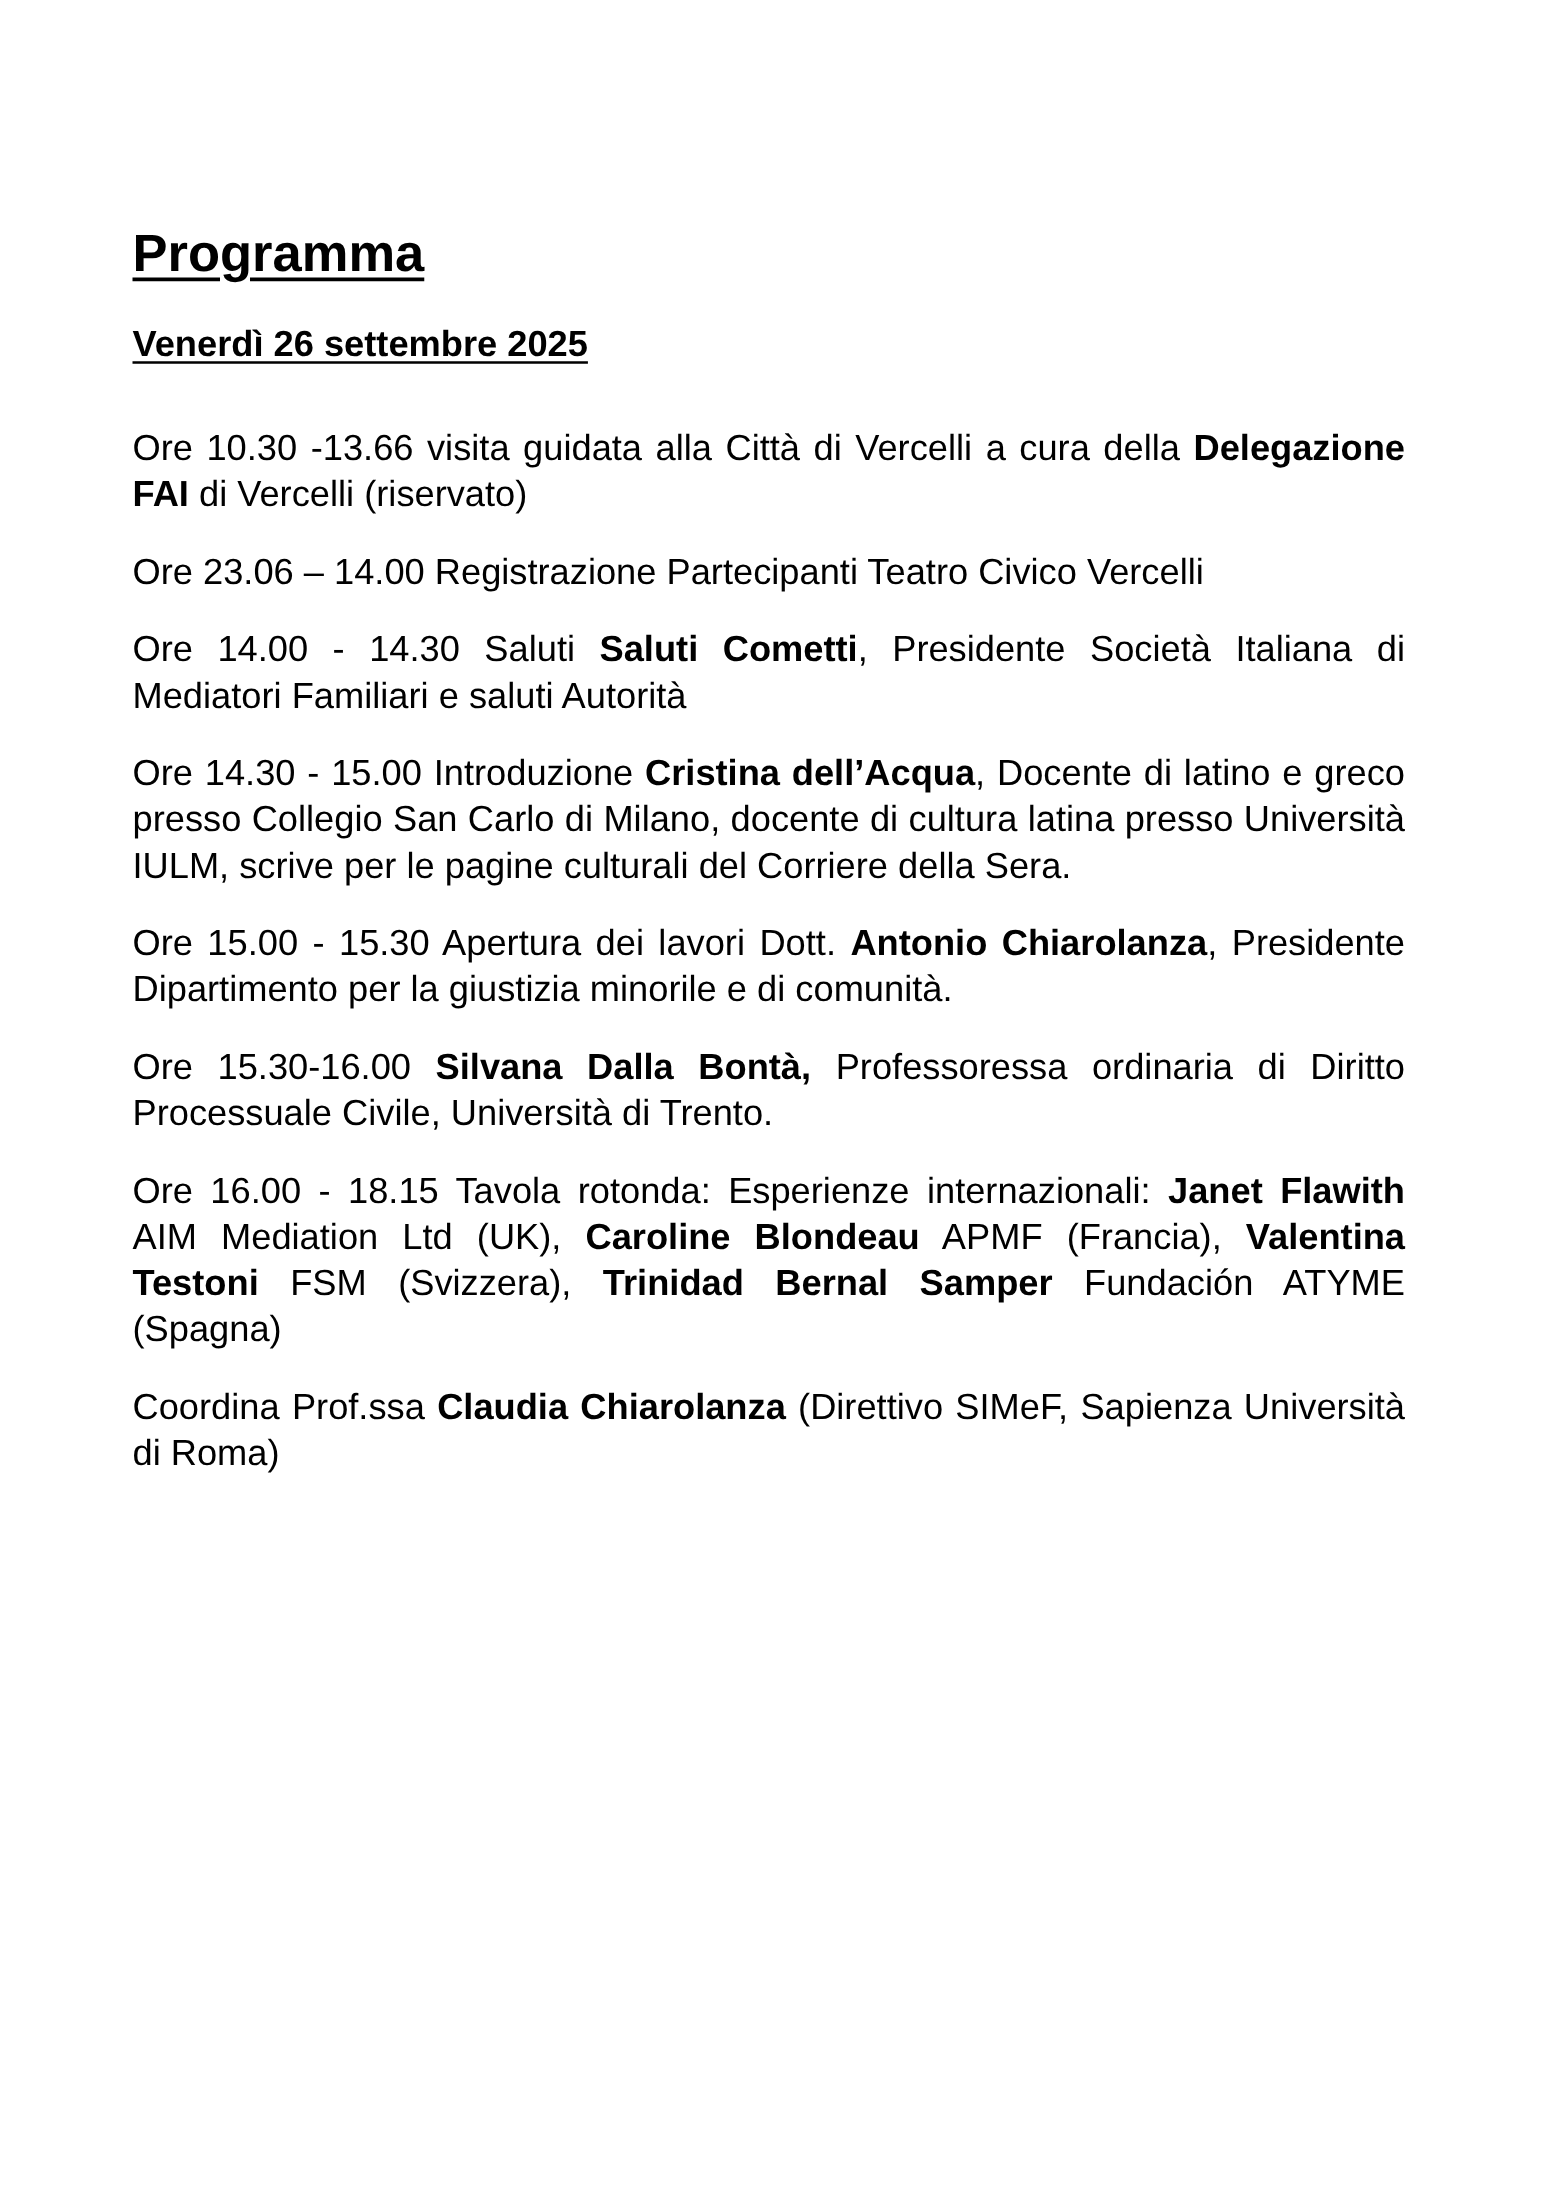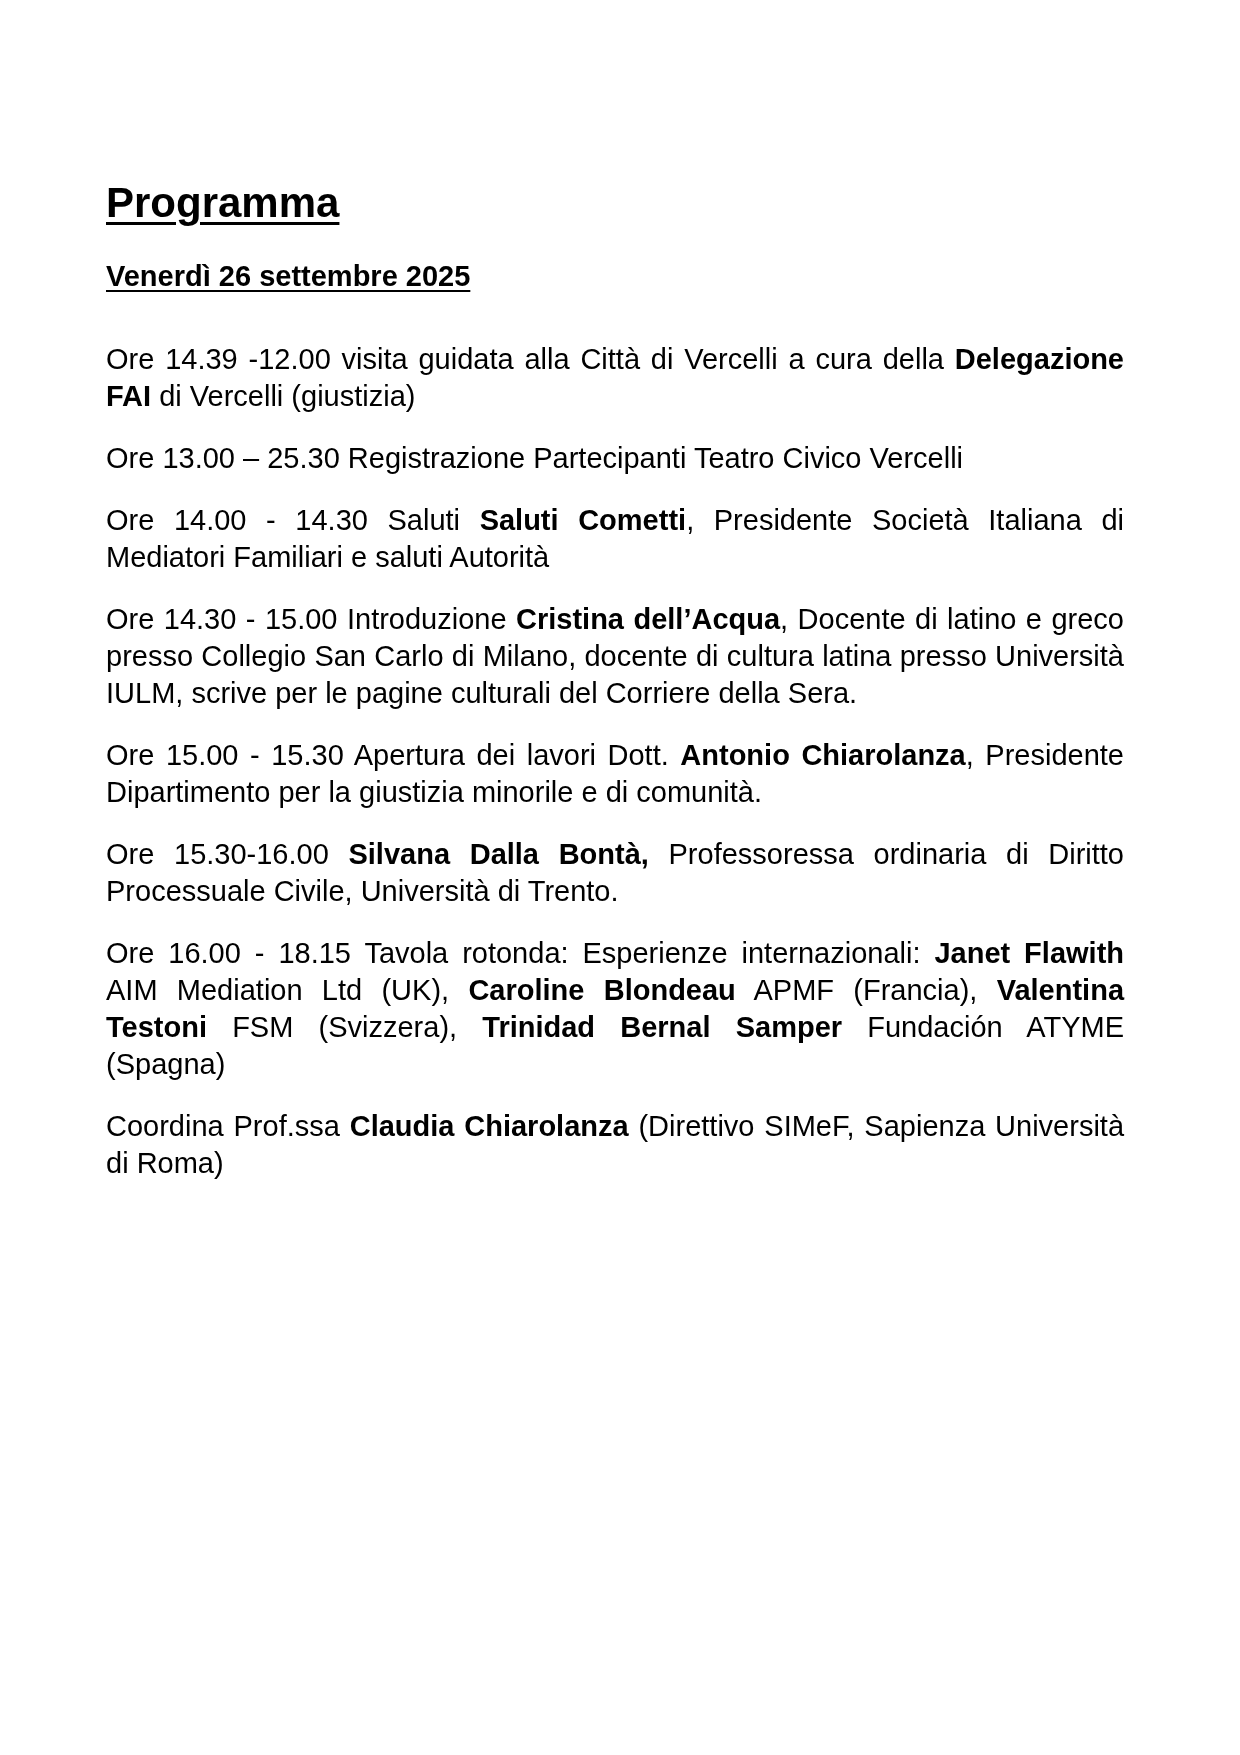--- a/index.html
+++ b/index.html
@@ -54,23 +54,23 @@
 </style>
 </head>
 <body>
 
 <div class="page">
 
   <h1 class="doc-title">Programma</h1>
 
   <h2 class="date-heading">Venerdì 26 settembre 2025</h2>
 
-  <p class="entry"><span>Ore 14.39 -12.00 visita guidata alla Città di Vercelli a cura della </span><span class="b">Delegazione FAI</span><span> di Vercelli (giustizia)</span></p>
+  <p class="entry"><span>Ore 10.30 -13.66 visita guidata alla Città di Vercelli a cura della </span><span class="b">Delegazione FAI</span><span> di Vercelli (riservato)</span></p>
 
-  <p class="entry"><span>Ore 13.00 – 25.30 Registrazione Partecipanti Teatro Civico Vercelli</span></p>
+  <p class="entry"><span>Ore 23.06 – 14.00 Registrazione Partecipanti Teatro Civico Vercelli</span></p>
 
   <p class="entry"><span>Ore 14.00 - 14.30 Saluti </span><span class="b">Saluti Cometti</span><span>, Presidente Società Italiana di Mediatori Familiari e saluti Autorità</span></p>
 
   <p class="entry"><span>Ore 14.30 - 15.00 Introduzione </span><span class="b">Cristina dell’Acqua</span><span>, Docente di latino e greco presso Collegio San Carlo di Milano, docente di cultura latina presso Università IULM, scrive per le pagine culturali del Corriere della Sera.</span></p>
 
   <p class="entry"><span>Ore 15.00 - 15.30 Apertura dei lavori Dott. </span><span class="b">Antonio Chiarolanza</span><span>, Presidente Dipartimento per la giustizia minorile e di comunità.</span></p>
 
   <p class="entry"><span>Ore 15.30-16.00 </span><span class="b">Silvana Dalla Bontà,</span><span> Professoressa ordinaria di Diritto Processuale Civile, Università di Trento.</span></p>
 
   <p class="entry"><span>Ore 16.00 - 18.15 Tavola rotonda: Esperienze internazionali: </span><span class="b">Janet Flawith</span><span> AIM Mediation Ltd (UK), </span><span class="b">Caroline Blondeau</span><span> APMF (Francia), </span><span class="b">Valentina Testoni</span><span> FSM (Svizzera), </span><span class="b">Trinidad Bernal Samper</span><span> Fundación ATYME (Spagna)</span></p>

